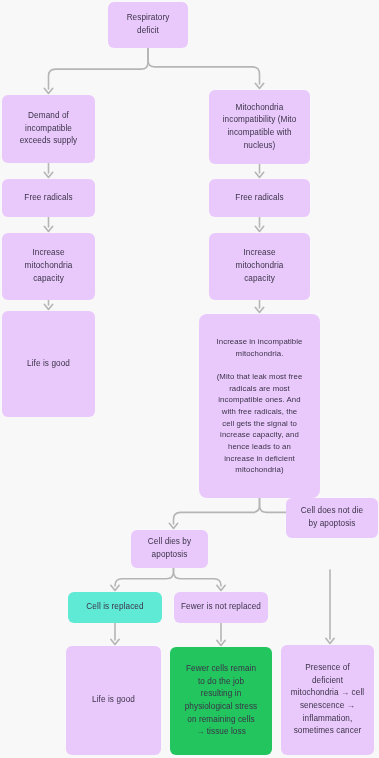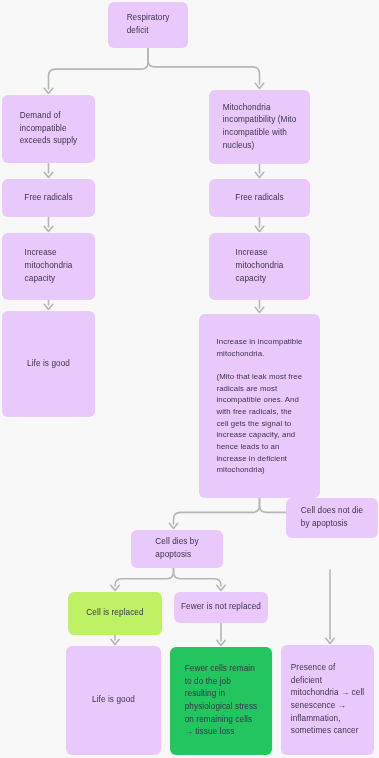--- a/index.html
+++ b/index.html
@@ -12,30 +12,30 @@
   }
   #canvas{position:absolute;inset:0;width:379px;height:758px;}
   #edges{position:absolute;left:0;top:0;width:379px;height:758px;pointer-events:none;}
   .node{
     position:absolute;
     background:#e9c9fb;
     border-radius:6px;
     display:flex;
     align-items:center;
     justify-content:center;
-    text-align:left;
+    text-align:center;
     color:#3b3248;
     font-size:8.2px;
     line-height:1.55;
     padding:8px 6px;
     box-sizing:border-box;
     letter-spacing:.08px;
   }
   .node span{display:block;white-space:pre-line;}
-  .node.tiny{font-size:7.8px;line-height:1.5;}
+  .node.tiny{font-size:7.8px;line-height:1.5;border-radius:8px;}
 </style>
 </head>
 <body>
 
 <div id="canvas">
   <svg id="edges" viewBox="0 0 379 758">
       <path d="M148 48 L148 62.150000000000006 Q148 69.15 141 69.15 L55.5 69.15 Q48.5 69.15 48.5 76.15 L48.5 89" fill="none" stroke="#b5b5b5" stroke-width="1.6" stroke-linecap="round" stroke-linejoin="round"></path>
       <path d="M44.3 88.3 L48.5 93.5 L52.7 88.3" fill="none" stroke="#b5b5b5" stroke-width="1.6" stroke-linecap="round" stroke-linejoin="round"></path>
       <path d="M148 48 L148 59.900000000000006 Q148 66.9 155 66.9 L252.5 66.9 Q259.5 66.9 259.5 73.9 L259.5 84" fill="none" stroke="#b5b5b5" stroke-width="1.6" stroke-linecap="round" stroke-linejoin="round"></path>
       <path d="M255.3 83.3 L259.5 88.5 L263.7 83.3" fill="none" stroke="#b5b5b5" stroke-width="1.6" stroke-linecap="round" stroke-linejoin="round"></path>
@@ -107,29 +107,29 @@
 (Mito that leak most free
 radicals are most
 incompatible ones. And
 with free radicals, the
 cell gets the signal to
 increase capacity, and
 hence leads to an
 increase in deficient
 mitochondria)</span>
     </div>
-    <div class="node" style="left: 131px; top: 530px; width: 92px; height: 38px; background: rgb(233, 201, 251); color: rgb(59, 50, 72);">
+    <div class="node" style="left: 131px; top: 530px; width: 77px; height: 38px; background: rgb(233, 201, 251); color: rgb(59, 50, 72);">
       <span>Cell dies by
 apoptosis</span>
     </div>
     <div class="node" style="left: 286px; top: 498px; width: 92px; height: 40px; background: rgb(233, 201, 251); color: rgb(59, 50, 72);">
       <span>Cell does not die
 by apoptosis</span>
     </div>
-    <div class="node" style="left: 68px; top: 592px; width: 94px; height: 43px; background: #bef264; color: rgb(59, 50, 72);">
+    <div class="node" style="left: 68px; top: 592px; width: 94px; height: 31px; background: #5eead4; color: rgb(59, 50, 72);">
       <span>Cell is replaced</span>
     </div>
     <div class="node" style="left: 174px; top: 592px; width: 94px; height: 31px; background: rgb(233, 201, 251); color: rgb(59, 50, 72);">
       <span>Fewer is not replaced</span>
     </div>
     <div class="node" style="left: 66px; top: 646px; width: 95px; height: 109px; background: rgb(233, 201, 251); color: rgb(59, 50, 72);">
       <span>Life is good</span>
     </div>
     <div class="node" style="left: 170px; top: 647px; width: 102px; height: 108px; background: #22c55e; color: rgb(59, 50, 72);">
       <span>Fewer cells remain

